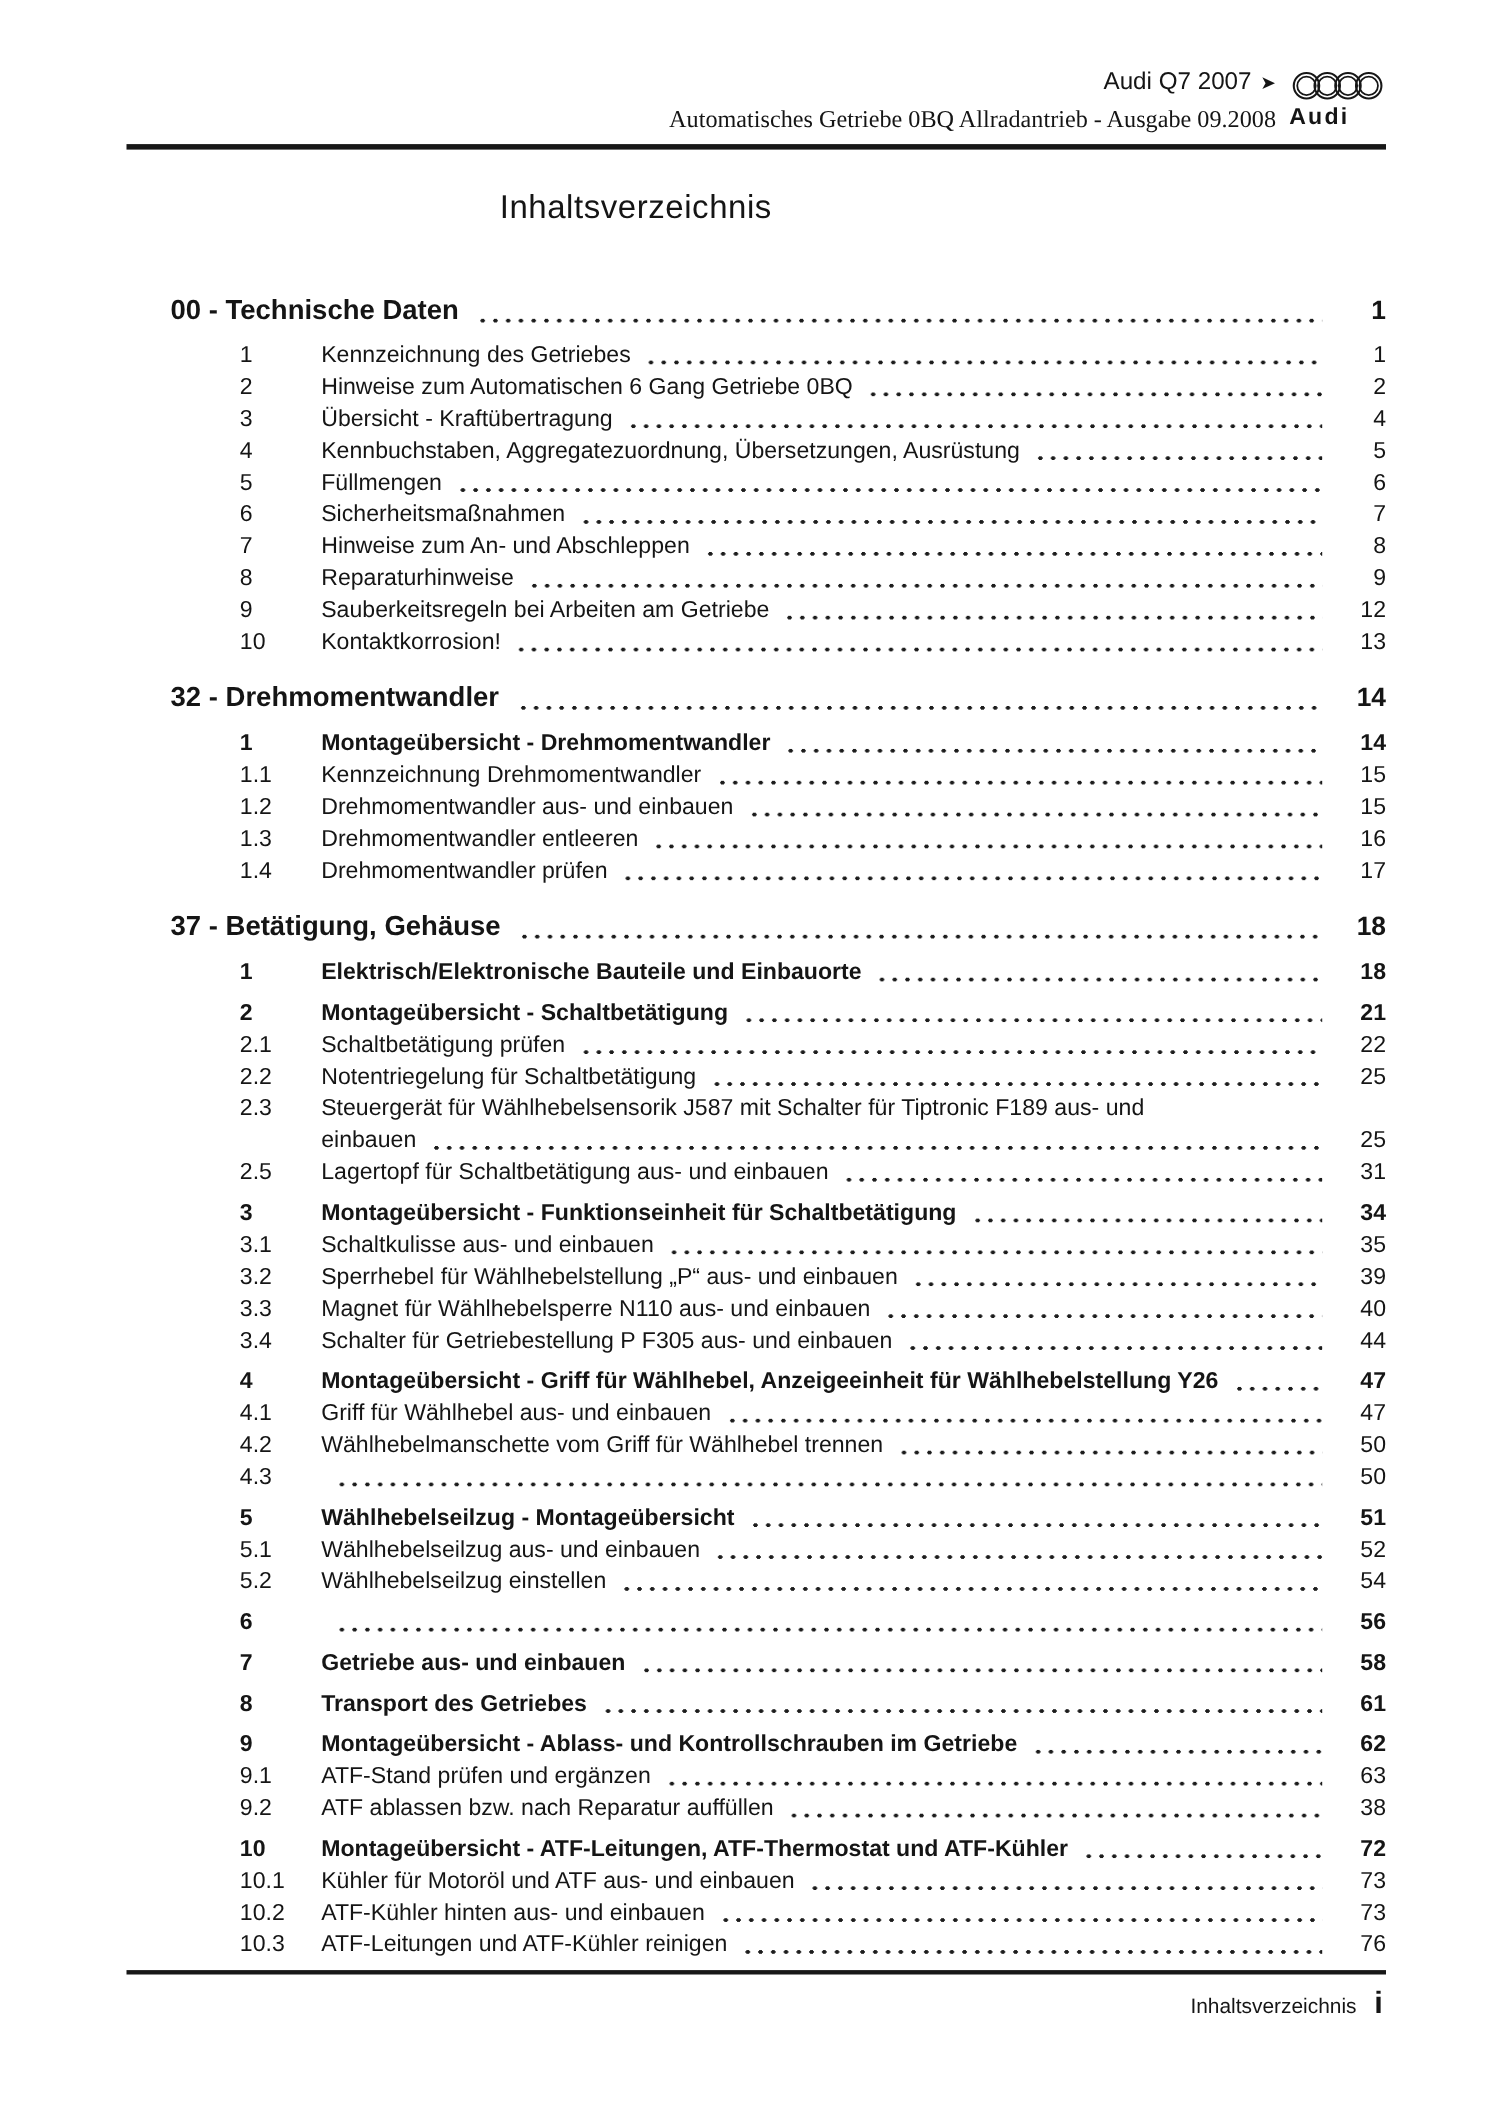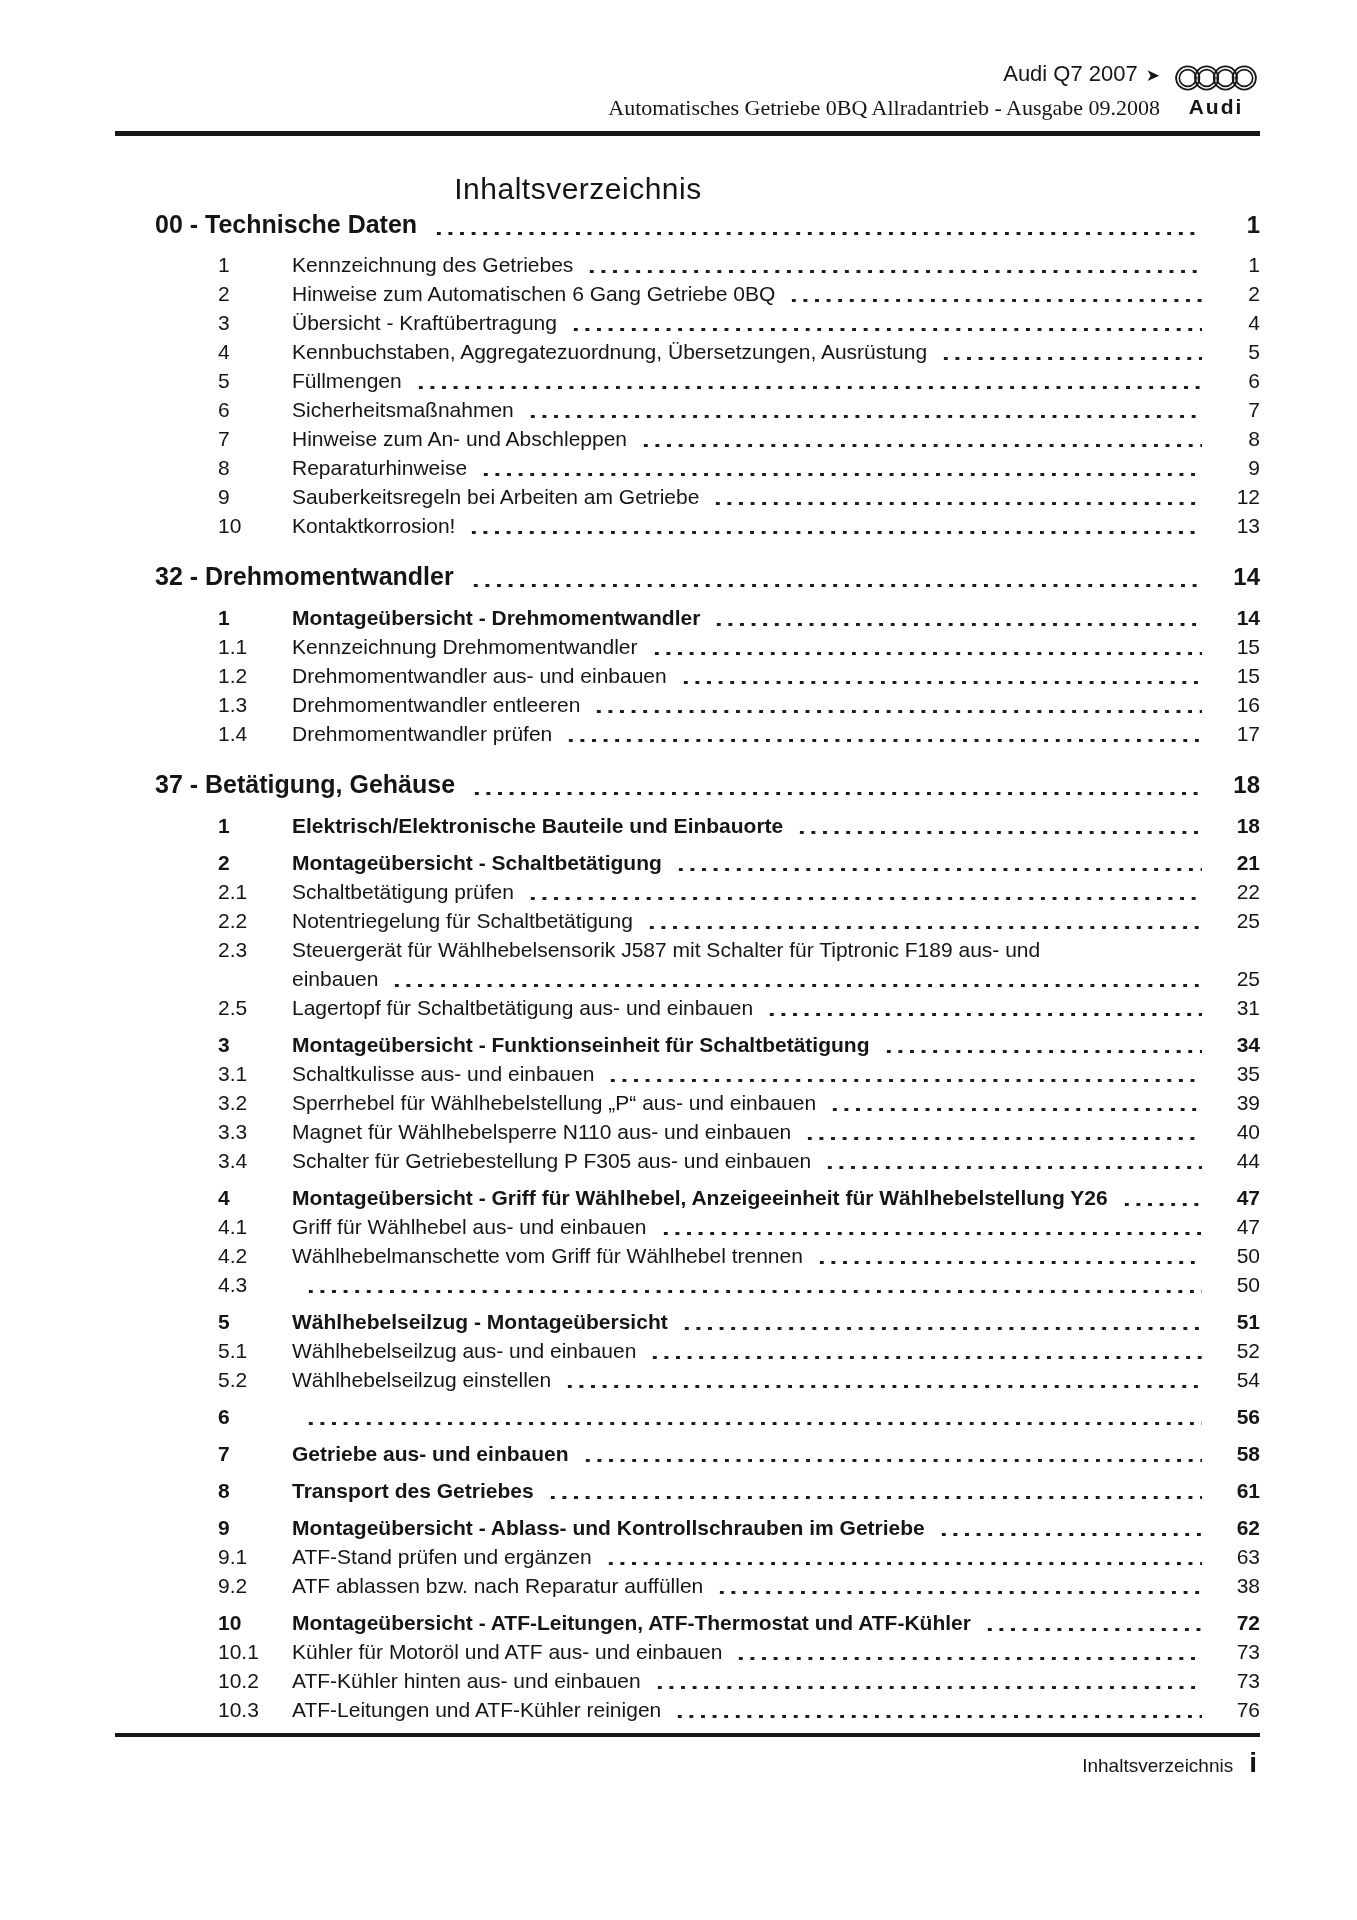--- a/index.html
+++ b/index.html
@@ -8,30 +8,30 @@
     font-family:"Liberation Sans", sans-serif;
     color:#151515;
   }
   .page { width:1145px; margin:0 115px 0 115px; padding-top:60px; position:relative; }
 
   
   .header { position:relative; }
   .hdr-line { text-align:right; padding-right:100px; font-size:22px; line-height:27px; white-space:nowrap; }
   .hdr-line.second { margin-top:5px;font-family:Liberation Serif, serif; }
   .arrow-glyph { font-size:17px; margin-left:8px; }
-  .logo { position:absolute; right:0; top:2px; width:88px; text-align:center; }
+  .logo { position:absolute; right:0; top:2px; width:88px; text-align:left; }
   .logo svg { display:block; margin:0 auto; }
   .wordmark { font-size:21px; font-weight:bold; letter-spacing:2px; margin-top:1px; }
   .rule-top { height:5px; background:#171717; margin-top:10px; }
 
   
   .doc-title { margin-top:36px; font-size:30px; letter-spacing:0.5px; text-align:center; padding-right:219px; }
 
   
-  .toc { }
+  .toc { margin-top:58px; }
   .sec-row { display:flex; align-items:baseline; padding-left:40px; margin-top:18px; margin-bottom:7px; line-height:36px; }
   .sec-row.first { margin-top:0; }
   .sec-title { font-size:25px; font-weight:bold; white-space:nowrap; }
   .sec-page { font-size:24px; font-weight:bold; width:48px; flex:none; text-align:right; }
   .item-row { display:flex; align-items:baseline; padding-left:103px; font-size:21px; line-height:29px; }
   .item-row.bold { font-weight:bold; }
   .item-row.gap { margin-top:8px; }
   .item-num { width:74px; flex:none; }
   .item-title { white-space:nowrap; }
   .item-page { width:48px; flex:none; text-align:right; }

